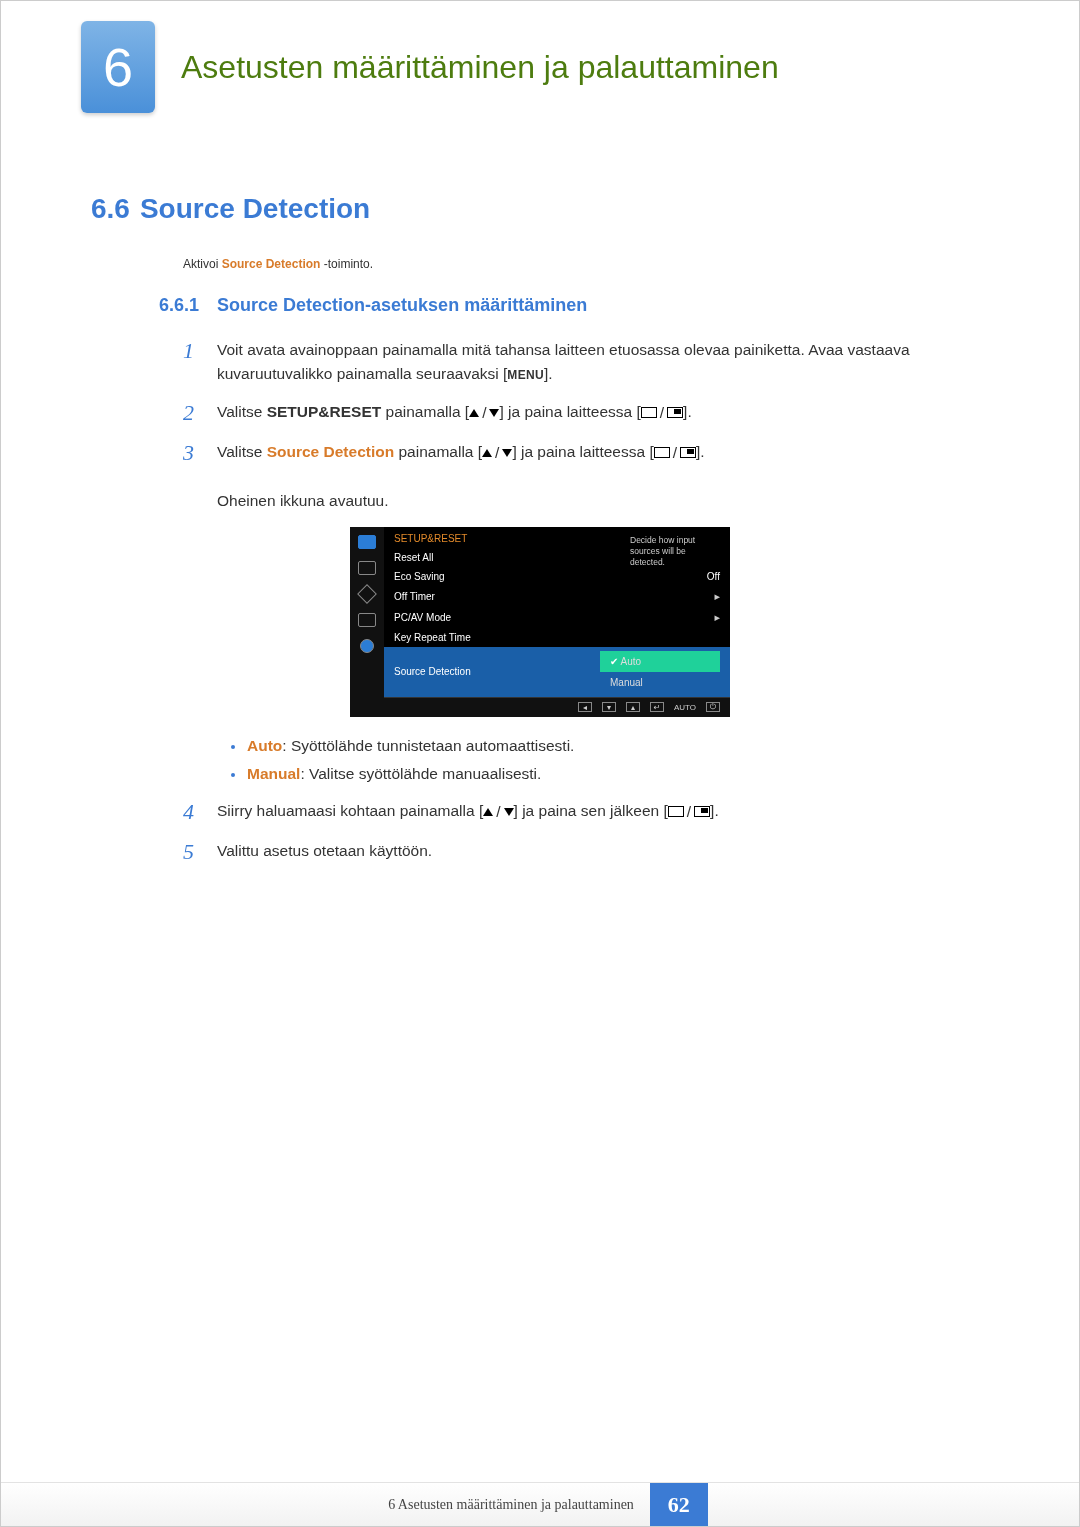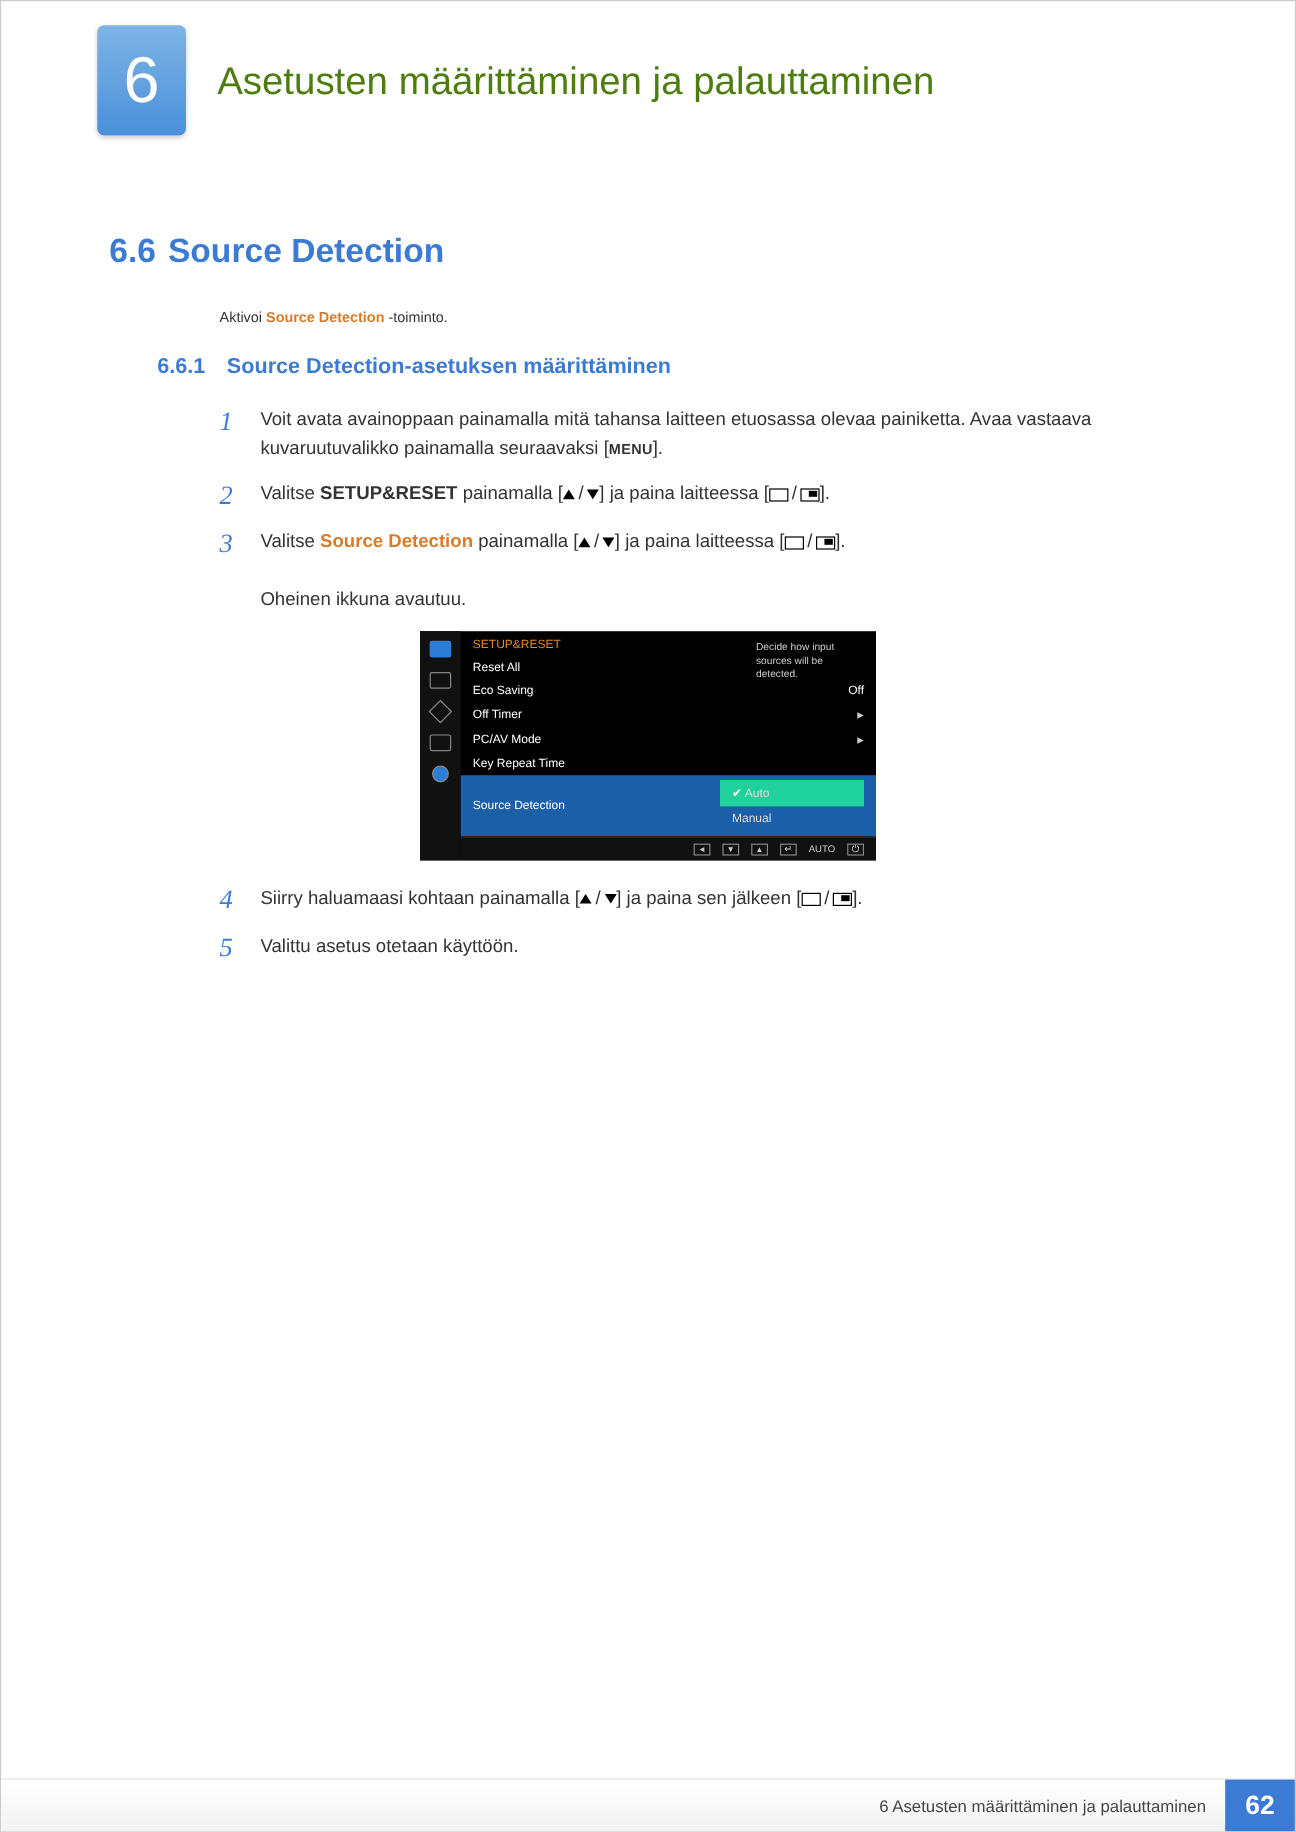--- a/index.html
+++ b/index.html
@@ -41,21 +41,21 @@
     font-weight:400;
   }
   .content {
     padding: 80px 90px 0 90px;
   }
   .sec-row {display:flex;gap:10px;align-items:flex-end;}
   .sec-num {color:#3b7bd4;font-size:28px;font-weight:600;}
   .sec-title {color:#3b7bd4;font-size:28px;font-weight:600;}
   .intro {margin:32px 0 24px 92px;font-size:12px;}
   .intro .orange{color:#d87b2a;font-weight:600;}
-  .sub-row{display:flex;gap:18px;margin-left:40px;align-items:flex-start;margin-bottom:22px;}
+  .sub-row{display:flex;gap:18px;margin-left:68px;align-items:flex-start;margin-bottom:22px;}
   .sub-num{color:#3b7bd4;font-size:18px;font-weight:600;}
   .sub-title{color:#3b7bd4;font-size:18px;font-weight:600;}
   ol.steps{list-style:none;margin-left:92px;}
   ol.steps > li{display:flex;gap:16px;margin-bottom:14px;align-items:flex-start;}
   .stepnum{color:#3b7bd4;font-size:22px;font-style:italic;font-family:Georgia,serif;min-width:18px;}
   .steptext{font-size:15.5px;line-height:1.55;flex:1;}
   .steptext .bold{font-weight:700;}
   .steptext .orange{color:#d87b2a;font-weight:700;}
   .menu-label{font-weight:700;font-size:12px;letter-spacing:.3px;}
   .icon{display:inline-flex;align-items:center;gap:3px;vertical-align:middle;}
@@ -83,23 +83,24 @@
   .osd-sub .opt.sel::before{content:"✔ ";color:#fff;}
   .osd-desc{position:absolute;right:10px;top:8px;width:90px;font-size:8.5px;line-height:1.3;color:#ccc;}
   .osd-footer{height:20px;background:#111;border-top:1px solid #333;display:flex;align-items:center;justify-content:flex-end;gap:10px;padding:0 10px;font-size:8px;color:#ccc;}
   .osd-footer .b{width:14px;height:10px;border:1px solid #888;display:flex;align-items:center;justify-content:center;}
   ul.opts{list-style:none;margin:6px 0 16px 140px;}
   ul.opts li{position:relative;padding-left:16px;font-size:15.5px;margin-bottom:10px;}
   ul.opts li::before{content:"";position:absolute;left:0;top:8px;width:4px;height:4px;background:#3b7bd4;border-radius:50%;}
   ul.opts .orange{color:#d87b2a;font-weight:700;}
   .pg-footer{
     position:absolute;left:0;right:0;bottom:0;height:44px;
-    display:flex;justify-content:flex-end;align-items:stretch;
+    display:flex;justify-content:center;align-items:stretch;
     border-top:1px solid #e3e3e3;
     background:linear-gradient(to bottom,#fff,#f2f2f2);
+    font-family:Liberation Serif, serif;
   }
   .pg-footer .ftxt{display:flex;align-items:center;padding:0 16px;font-size:14px;color:#666;}
   .pg-footer .fnum{color:#444;}
   .pg-footer .pgbox{width:58px;background:#3b7bd4;color:#fff;display:flex;align-items:center;justify-content:center;font-size:22px;font-weight:600;}
   .chev{font-size:11px;color:#ccc;}
 </style>
 </head>
 <body>
 
 <div class="page">
@@ -188,20 +189,24 @@
           <span class="b">▾</span>
           <span class="b">▴</span>
           <span class="b">↵</span>
           <span>AUTO</span>
           <span class="b">⏻</span>
         </div>
       </div>
       <div class="osd-desc">Decide how input sources will be detected.</div>
     </div>
 
+    <ul class="opts">
+      <li><span class="orange">Auto</span><span>: Syöttölähde tunnistetaan automaattisesti.</span></li>
+      <li><span class="orange">Manual</span><span>: Valitse syöttölähde manuaalisesti.</span></li>
+    </ul>
 
     <ol class="steps" start="4">
       <li>
         <span class="stepnum">4</span>
         <span class="steptext">
           <span>Siirry haluamaasi kohtaan painamalla [</span><span class="icon"><span class="tri-up"></span> / <span class="tri-dn"></span></span><span>] ja paina sen jälkeen [</span><span class="icon"><span class="rect-empty"></span> / <span class="rect-empty rect-fill"></span></span><span>].</span>
         </span>
       </li>
       <li>
         <span class="stepnum">5</span>

